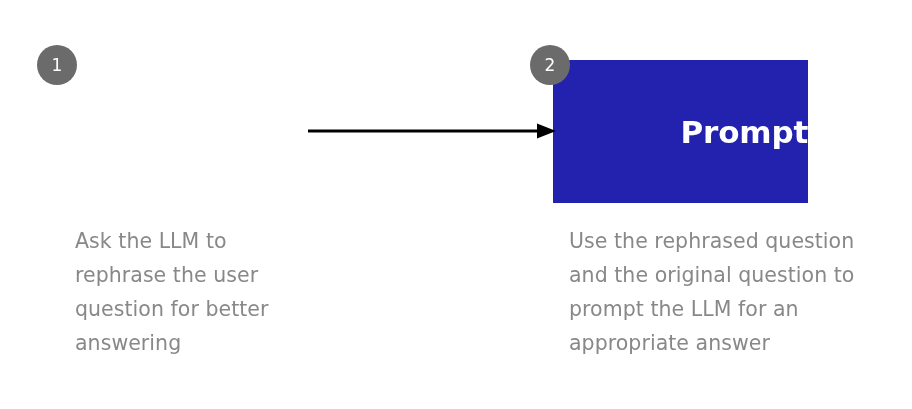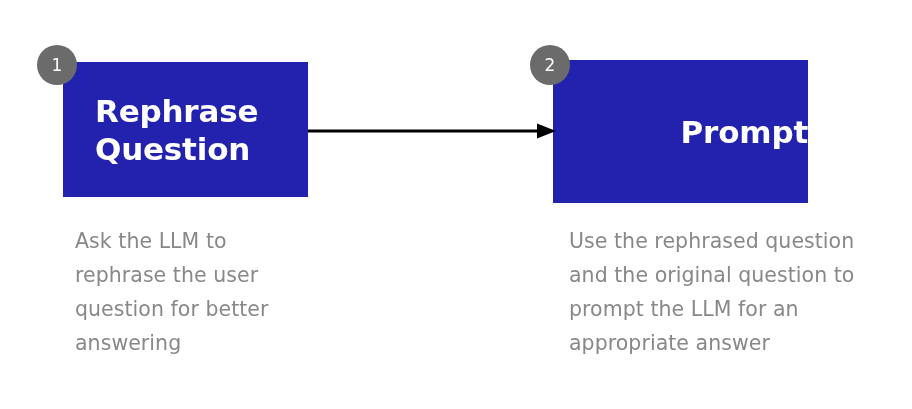--- a/index.html
+++ b/index.html
@@ -105,24 +105,20 @@
     left: 569px;
     top: 224px;
     width: 320px;
   }
 </style>
 </head>
 <body>
 
 <div id="canvas">
 
-  <div class="step-box" id="step-box-1">
-    <div class="step-box-title">Rephrase
-Question</div>
-  </div>
   <div class="step-badge" id="step-badge-1">
     <span>1</span>
   </div>
 
   <svg id="connector-arrow" viewBox="0 0 252 26" width="252" height="26">
     <line x1="3" y1="13" x2="236" y2="13" stroke="#000000" stroke-width="3.2"></line>
     <polygon points="232,5.5 251,13 232,20.5" fill="#000000"></polygon>
   </svg>
 
   <div class="step-box" id="step-box-2">

